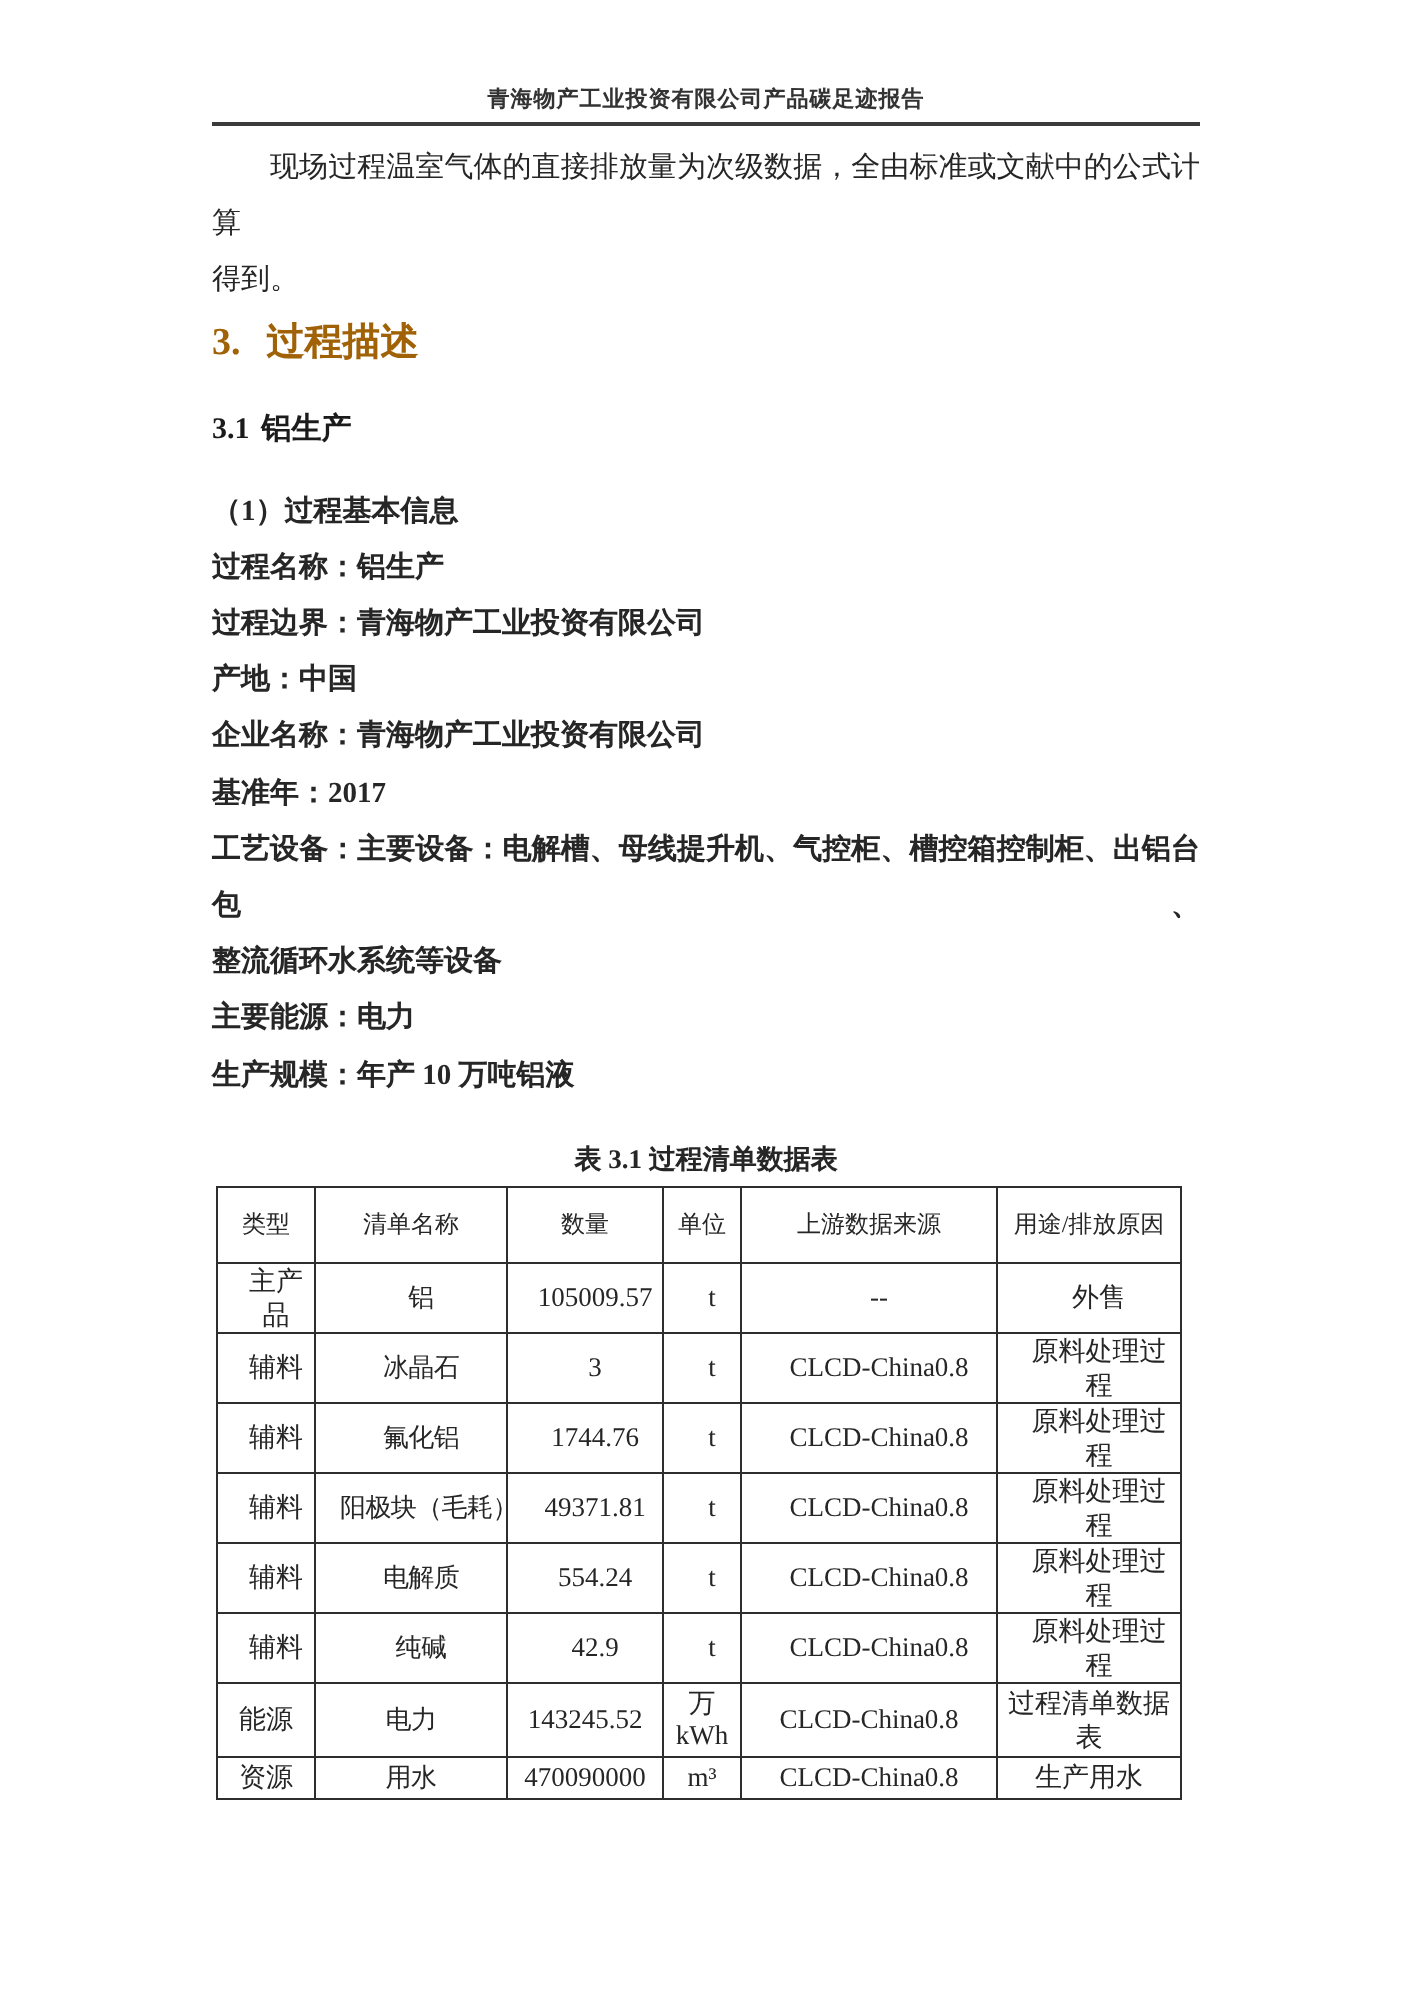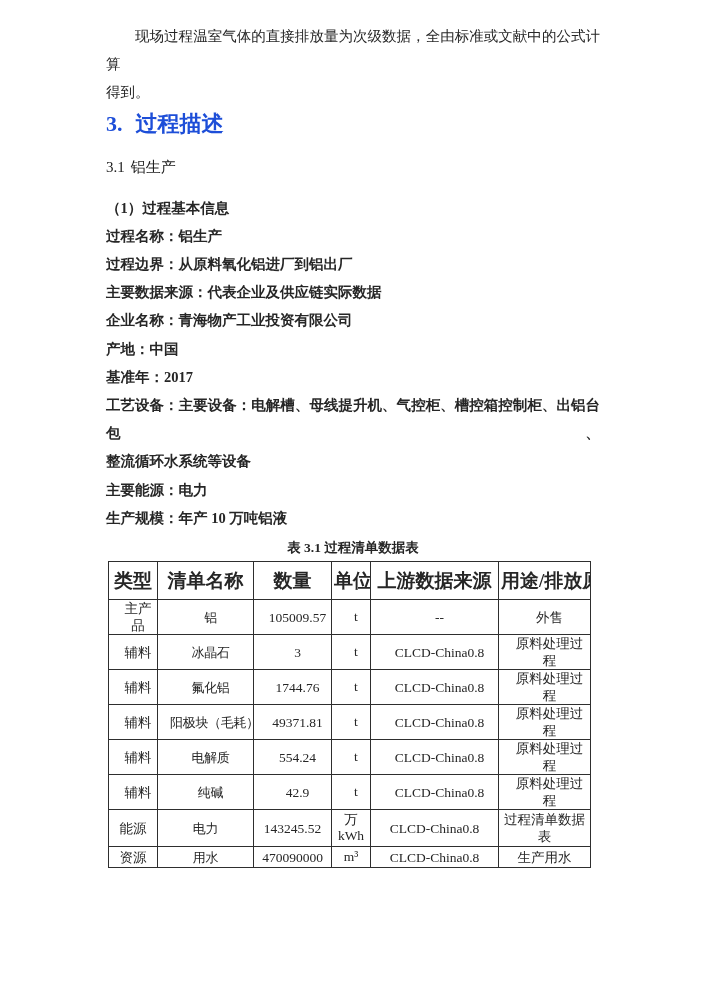--- a/index.html
+++ b/index.html
@@ -14,81 +14,83 @@
   .content { margin-left: 106px; width: 494px; }
 
   
   .doc-header { padding-top: 44px; padding-bottom: 4px; border-bottom: 2px solid #3b3b3b; }
   .doc-header-title {
     text-align: center; font-size: 11px; font-weight: bold;
     letter-spacing: 0.5px; color: #333; line-height: 13px;
   }
 
   
-  .intro { margin-top: 22px; }
+  .intro { margin-top: 7px; }
   .bodyline { font-size: 14.5px; line-height: 28.2px; color: #262626; }
   .indent { text-indent: 2em; }
   .stretch { text-align: justify; text-align-last: justify; }
 
-  .h1 { margin: 4px 0 0 0; font-size: 22px; font-weight: bold; line-height: 25px; color: #1d4ed8; font-family: Liberation Serif, serif; }
+  .h1 { margin: 4px 0 0 0; font-size: 19px; font-weight: bold; line-height: 25px; color: #a16207; font-family: Liberation Serif, serif; }
   .h1 .num { margin-right: 13px; }
-  .h2 { margin: 21px 0 0 0; font-size: 15px; font-weight: normal; line-height: 21px; color: #1b1b1b; }
+  .h2 { margin: 21px 0 0 0; font-size: 15px; font-weight: bold; line-height: 21px; color: #1b1b1b; }
   .h2 .num { margin-right: 6px; }
 
   .info { margin-top: 16px; font-weight: bold; }
 
   .tbl-caption {
-    margin-top: 6px; text-align: center; font-weight: bold;
+    margin-top: 18px; text-align: center; font-weight: bold;
     font-size: 13.5px; line-height: 19px; color: #262626;
   }
 
   
   table.inventory {
     margin: 4px 0 0 2px; width: 482px;
     border-collapse: collapse; table-layout: fixed;
   }
   .inventory th, .inventory td {
     border: 1px solid #2e2e2e; text-align: center; vertical-align: middle;
     font-size: 13.5px; padding: 0 2px; color: #262626; line-height: 17px;
     overflow: hidden;
   }
-  .inventory thead th { height: 38px; font-size: 19px; font-weight: bold; white-space: nowrap; }
+  .inventory thead th { height: 38px; font-size: 12px; font-weight: normal; white-space: nowrap; }
   .inventory tr.std td { height: 23px; padding-left: 12px; }
   .inventory tr.energy td { height: 37px; }
   .inventory tr.last td { height: 21px; }
   .inventory td.name { white-space: nowrap; font-size: 13px; letter-spacing: -0.3px; }
   .inventory td.unit { line-height: 16px; }
 </style>
 </head>
 <body>
 
 <div class="page">
   <div class="content">
 
+    <div class="doc-header">
+      <div class="doc-header-title">青海物产工业投资有限公司产品碳足迹报告</div>
+    </div>
 
     <div class="intro">
       <div class="bodyline indent stretch">现场过程温室气体的直接排放量为次级数据，全由标准或文献中的公式计算</div>
       <div class="bodyline">得到。</div>
     </div>
 
     <div class="h1">
       <span class="num">3.</span><span>过程描述</span>
     </div>
 
     <div class="h2">
       <span class="num">3.1</span><span>铝生产</span>
     </div>
 
     <div class="info">
       <div class="bodyline">（1）过程基本信息</div>
       <div class="bodyline">过程名称：铝生产</div>
-      <div class="bodyline">过程边界：从原料氧化铝进厂到铝出厂</div>
-      <div class="bodyline">主要数据来源：代表企业及供应链实际数据</div>
+      <div class="bodyline">过程边界：青海物产工业投资有限公司</div>
+      <div class="bodyline">产地：中国</div>
       <div class="bodyline">企业名称：青海物产工业投资有限公司</div>
-      <div class="bodyline">产地：中国</div>
       <div class="bodyline">基准年：2017</div>
       <div class="bodyline stretch">工艺设备：主要设备：电解槽、母线提升机、气控柜、槽控箱控制柜、出铝台包、</div>
       <div class="bodyline">整流循环水系统等设备</div>
       <div class="bodyline">主要能源：电力</div>
       <div class="bodyline">生产规模：年产 10 万吨铝液</div>
     </div>
 
     <div class="tbl-caption">表 3.1 过程清单数据表</div>
 
     <table class="inventory">

